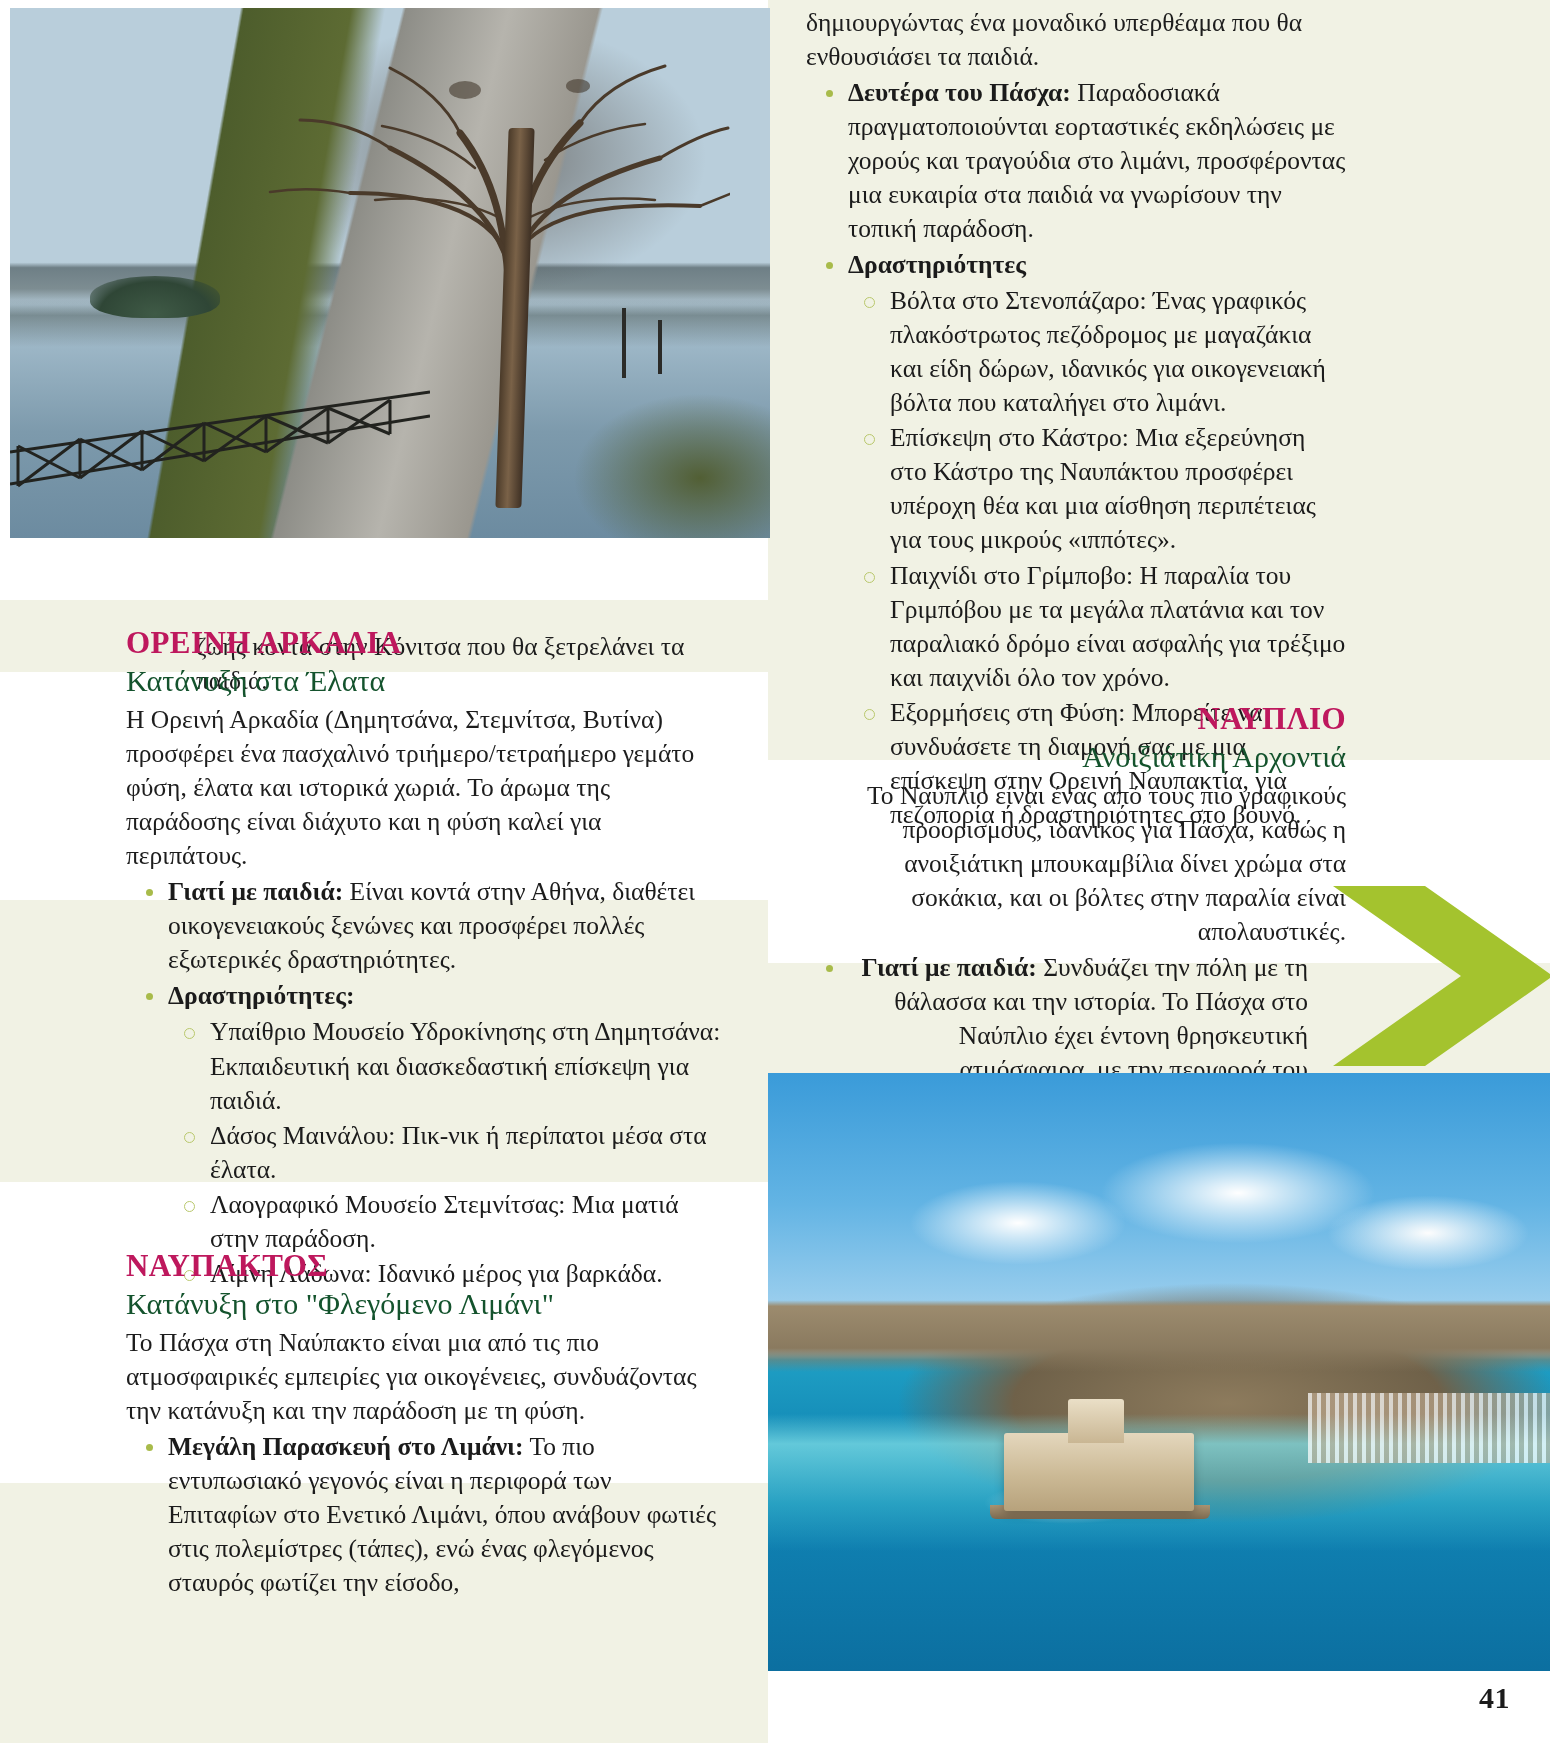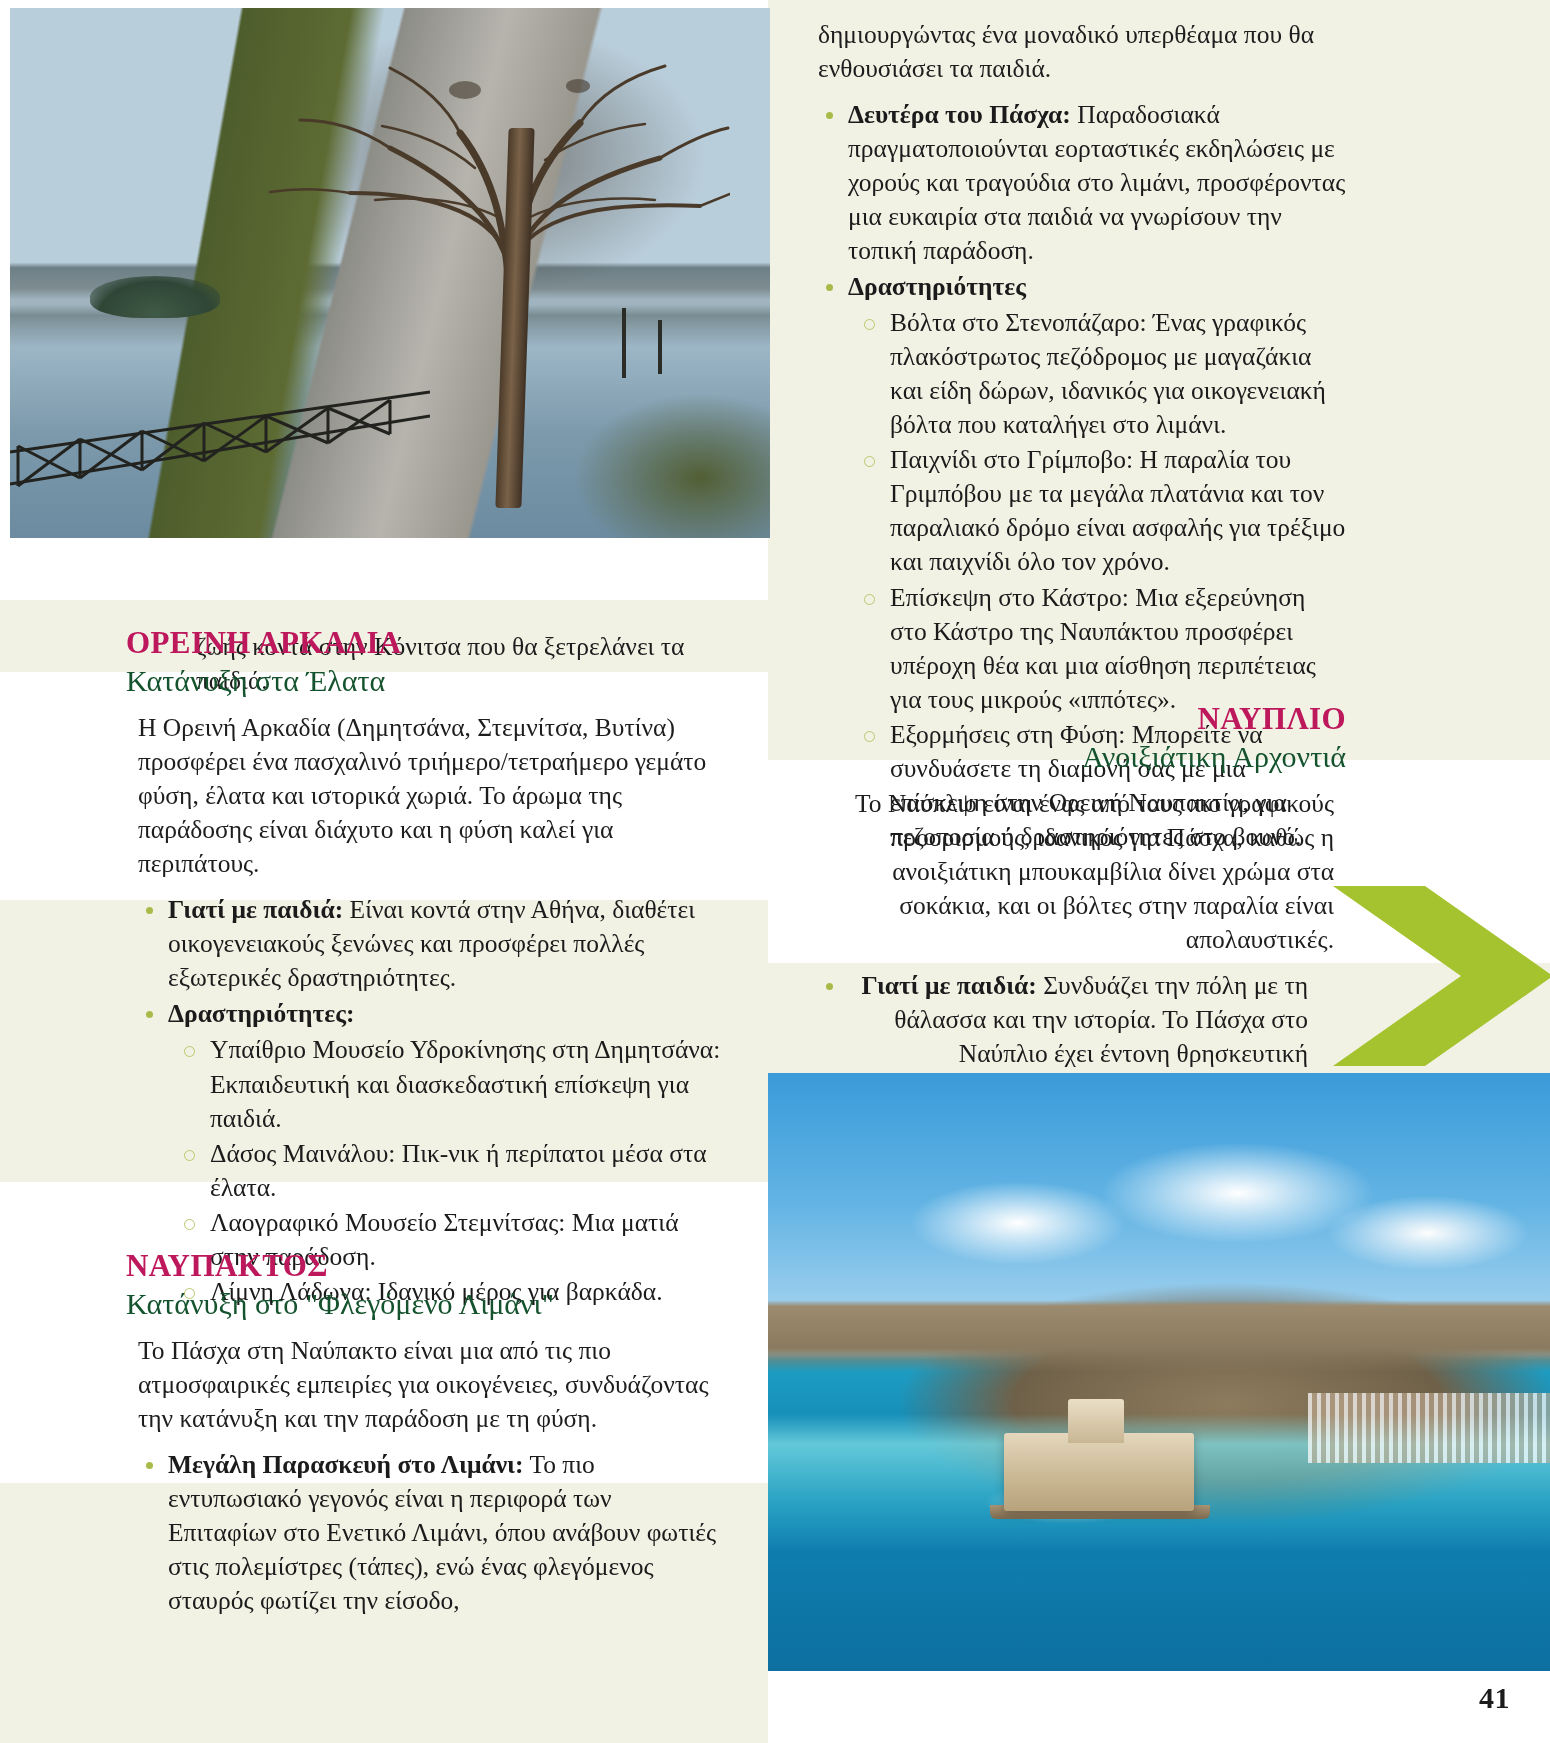--- a/index.html
+++ b/index.html
@@ -187,21 +187,21 @@
   h3.section-sub {
     font-weight: normal;
     font-size: 30px;
     color: #14532d;
     margin: 2px 0 4px 0;
     line-height: 1.2;
   }
   p.body {
     font-size: 25.5px;
     line-height: 1.335;
-    margin: 12px;
+    margin: 0;
     color: #1d1d1d;
   }
 
   ul.bul, ul.sub {
     list-style: none;
     margin: 2px 0 0 0;
     padding: 0;
   }
   ul.bul > li {
     position: relative;
@@ -371,22 +371,22 @@
       <p class="body">δημιουργώντας ένα μοναδικό υπερθέαμα που θα ενθουσιάσει τα παιδιά.</p>
 
       <ul class="bul">
         <li>
           <span class="lead">Δευτέρα του Πάσχα:</span><span> Παραδοσιακά πραγματοποιούνται εορταστικές εκδηλώσεις με χορούς και τραγούδια στο λιμάνι, προσφέροντας μια ευκαιρία στα παιδιά να γνωρίσουν την τοπική παράδοση.</span>
         </li>
         <li>
           <span class="lead">Δραστηριότητες</span>
           <ul class="sub">
             <li>Βόλτα στο Στενοπάζαρο: Ένας γραφικός πλακόστρωτος πεζόδρομος με μαγαζάκια και είδη δώρων, ιδανικός για οικογενειακή βόλτα που καταλήγει στο λιμάνι.</li>
+            <li>Επίσκεψη στο Κάστρο: Μια εξερεύνηση στο Κάστρο της Ναυπάκτου προσφέρει υπέροχη θέα και μια αίσθηση περιπέτειας για τους μικρούς «ιππότες».</li>
             <li>Παιχνίδι στο Γρίμποβο: Η παραλία του Γριμπόβου με τα μεγάλα πλατάνια και τον παραλιακό δρόμο είναι ασφαλής για τρέξιμο και παιχνίδι όλο τον χρόνο.</li>
-            <li>Επίσκεψη στο Κάστρο: Μια εξερεύνηση στο Κάστρο της Ναυπάκτου προσφέρει υπέροχη θέα και μια αίσθηση περιπέτειας για τους μικρούς «ιππότες».</li>
             <li>Εξορμήσεις στη Φύση: Μπορείτε να συνδυάσετε τη διαμονή σας με μια επίσκεψη στην Ορεινή Ναυπακτία, για πεζοπορία ή δραστηριότητες στο βουνό.</li>
           </ul>
         </li>
       </ul>
     </div>
 
     <div class="blk" style="position:absolute; top:700px; left:0; width:540px;text-align:right;">
       <h2 class="section-title">ΝΑΥΠΛΙΟ</h2>
       <h3 class="section-sub">Ανοιξιάτικη Αρχοντιά</h3>
       <p class="body">Το Ναύπλιο είναι ένας από τους πιο γραφικούς προορισμούς, ιδανικός για Πάσχα, καθώς η ανοιξιάτικη μπουκαμβίλια δίνει χρώμα στα σοκάκια, και οι βόλτες στην παραλία είναι απολαυστικές.</p>

